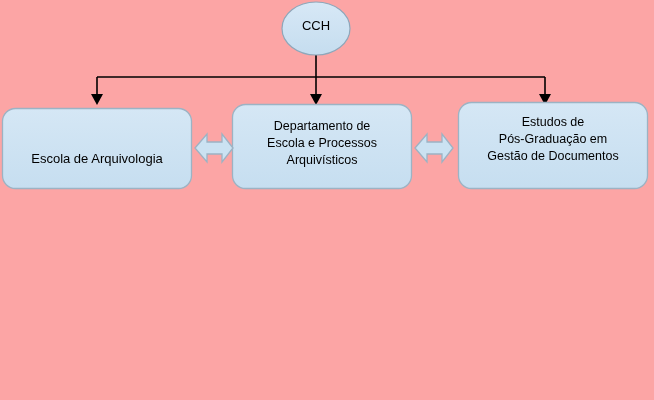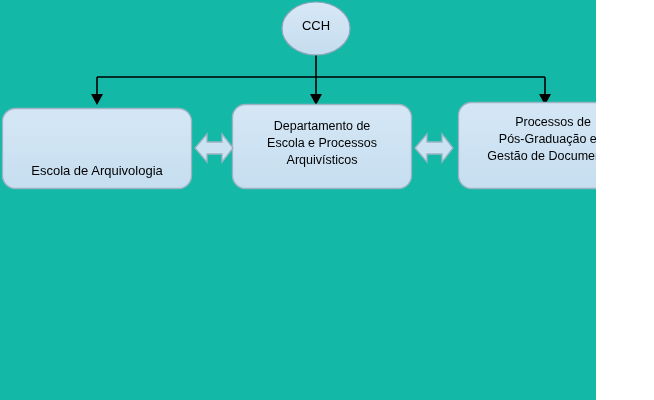--- a/index.html
+++ b/index.html
@@ -5,23 +5,23 @@
   html, body {
     margin: 0;
     padding: 0;
     background: #ffffff;
   }
   body {
     font-family: "Liberation Sans", sans-serif;
   }
   #canvas {
     position: relative;
-    width: 596px;
+    width: 654px;
     height: 400px;
-    background: #14b8a6;
+    background: #fca5a5;
     overflow: hidden;
   }
   #svg-layer {
     position: absolute;
     left: 0;
     top: 0;
     width: 654px;
     height: 400px;
   }
   .node-label {
@@ -39,21 +39,20 @@
     top: 18px;
     width: 68px;
     font-size: 13px;
     line-height: 16px;
   }
   #label-escola {
     left: 4px;
     top: 150px;
     width: 186px;
     font-size: 13px;
-    margin-top: 12px;
   }
   #label-departamento {
     left: 234px;
     top: 118px;
     width: 176px;
   }
   #label-programa {
     left: 460px;
     top: 114px;
     width: 186px;
@@ -112,17 +111,17 @@
   </svg>
 
   <div class="node-label" id="root-label">CCH</div>
 
   <div class="node-label" id="label-escola">Escola de Arquivologia</div>
 
   <div class="node-label" id="label-departamento">Departamento de
 Escola e Processos
 Arquivísticos</div>
 
-  <div class="node-label" id="label-programa">Processos de
+  <div class="node-label" id="label-programa">Estudos de
 Pós-Graduação em
 Gestão de Documentos</div>
 
 </div>
 
 </body></html>

